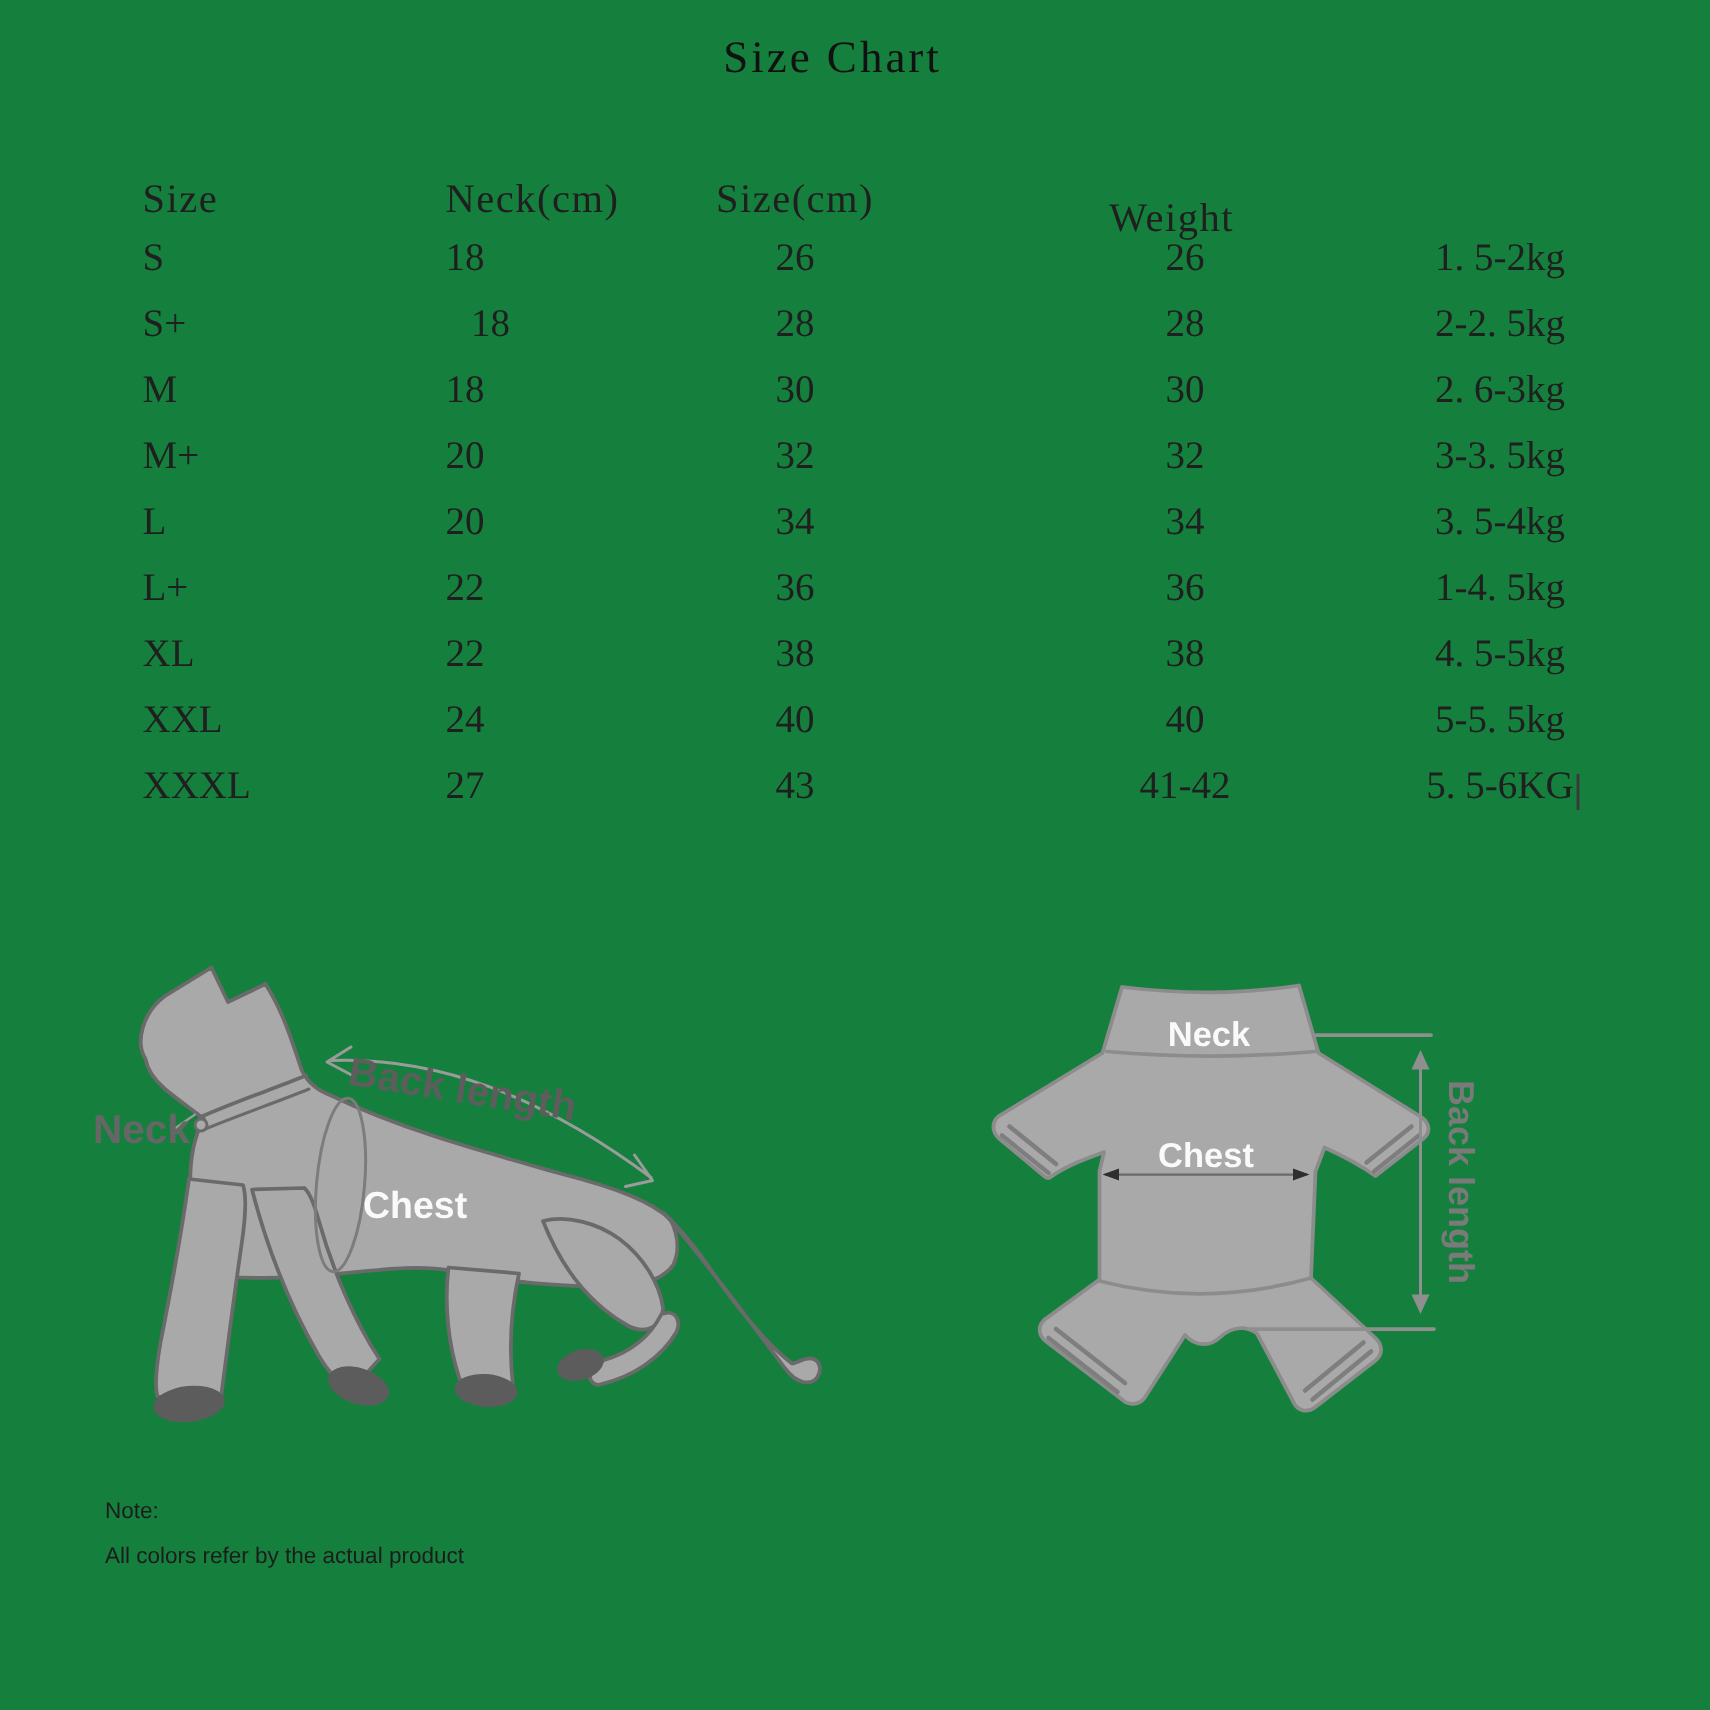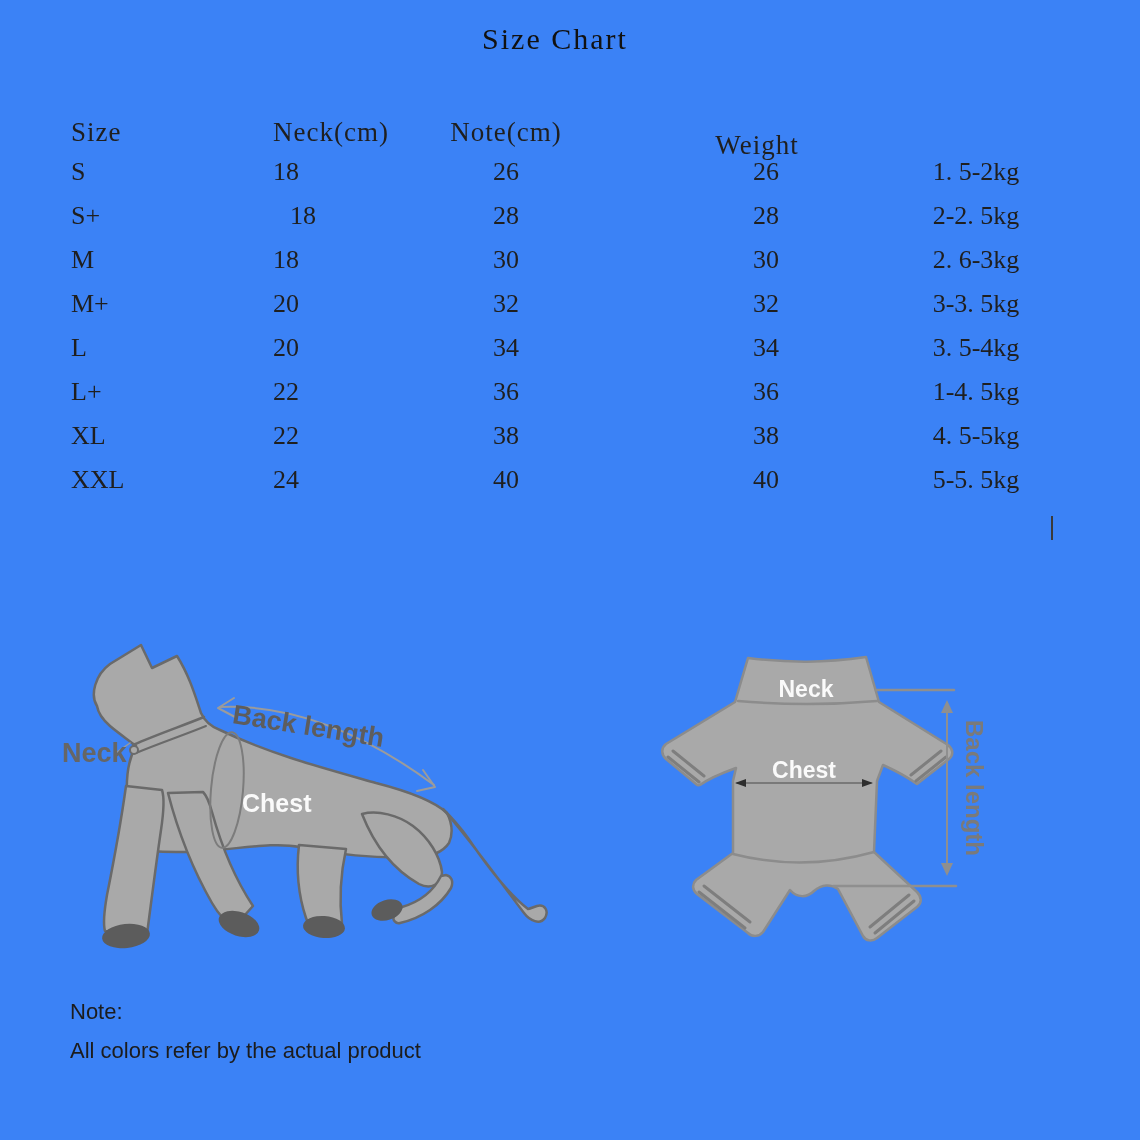--- a/index.html
+++ b/index.html
@@ -1,62 +1,62 @@
 <!DOCTYPE html>
 <html><head>
 <meta charset="utf-8">
 <style>
   html,body{margin:0;padding:0;background:#ffffff;}
   .canvas{
-    position:relative;width:1140px;height:1140px;background:#3b82f6;
+    position:relative;width:1140px;height:1140px;background:#15803d;
     font-family:"Liberation Serif","DejaVu Serif",serif;color:#1f1f1f;overflow:hidden;
   }
   .title{
     position:absolute;left:0;top:22px;width:1110px;text-align:center;
     font-size:30px;letter-spacing:2px;color:#111;
   }
   
   .size-table{position:absolute;left:0;top:104px;width:1140px;}
   .thead,.trow{
     display:grid;grid-template-columns:130px 170px 270px 250px 170px;
-    padding-left:71px;align-items:center;
+    padding-left:95px;align-items:center;
   }
   .thead{height:46px;font-size:27px;letter-spacing:1px;}
   .trow{height:44px;font-size:26px;}
   .hcell,.cell{white-space:nowrap;}
   .col-size{text-align:left;}
   .col-neck,.col-chest,.col-back,.col-weight{text-align:center;}
   .hdr-neck{position:relative;left:45px;}
   .hdr-chest{position:relative;left:40px;}
   .hdr-weight{position:relative;left:-9px;margin-top:26px;}
   .trow:nth-child(2) .col-neck{transform:translateX(17px);}
   .cursor-artifact{position:absolute;left:1051px;top:516px;width:2px;height:24px;background:#3a3a3a;}
   
   .diagrams{position:absolute;left:0;top:630px;width:1140px;height:350px;}
   .diagram-label{font-family:"Liberation Sans","DejaVu Sans",sans-serif;font-weight:600;}
   
   .notes{
     position:absolute;left:70px;top:999px;width:1065px;
     font-family:"Liberation Sans","DejaVu Sans",sans-serif;
-    font-size:22px;color:#1c1c1c;
+    font-size:15px;color:#1c1c1c;
   }
   .notes div{margin-bottom:12.5px;white-space:nowrap;}
 </style>
 </head>
 <body>
 
 <div class="canvas">
 
   <div class="title">Size Chart</div>
 
   <div class="size-table">
     <div class="thead">
       <span class="hcell col-size">Size</span>
       <span class="hcell col-neck hdr-neck">Neck(cm)</span>
-      <span class="hcell col-back">Note(cm)</span>
+      <span class="hcell col-back">Size(cm)</span>
       <span class="hcell col-weight hdr-weight">Weight</span>
     </div>
     <div>
         <div class="trow">
           <span class="cell col-size">S</span>
           <span class="cell col-neck">18</span>
           <span class="cell col-chest">26</span>
           <span class="cell col-back">26</span>
           <span class="cell col-weight">1. 5-2kg</span>
         </div>
@@ -101,20 +101,27 @@
           <span class="cell col-chest">38</span>
           <span class="cell col-back">38</span>
           <span class="cell col-weight">4. 5-5kg</span>
         </div>
         <div class="trow">
           <span class="cell col-size">XXL</span>
           <span class="cell col-neck">24</span>
           <span class="cell col-chest">40</span>
           <span class="cell col-back">40</span>
           <span class="cell col-weight">5-5. 5kg</span>
+        </div>
+        <div class="trow">
+          <span class="cell col-size">XXXL</span>
+          <span class="cell col-neck">27</span>
+          <span class="cell col-chest">43</span>
+          <span class="cell col-back">41-42</span>
+          <span class="cell col-weight">5. 5-6KG</span>
         </div>
       </div>
   </div>
 
   <div class="cursor-artifact"></div>
 
   <svg class="diagrams" viewBox="0 630 1140 350" xmlns="http://www.w3.org/2000/svg">
 
     <g stroke-linejoin="round" stroke-linecap="round">
 

